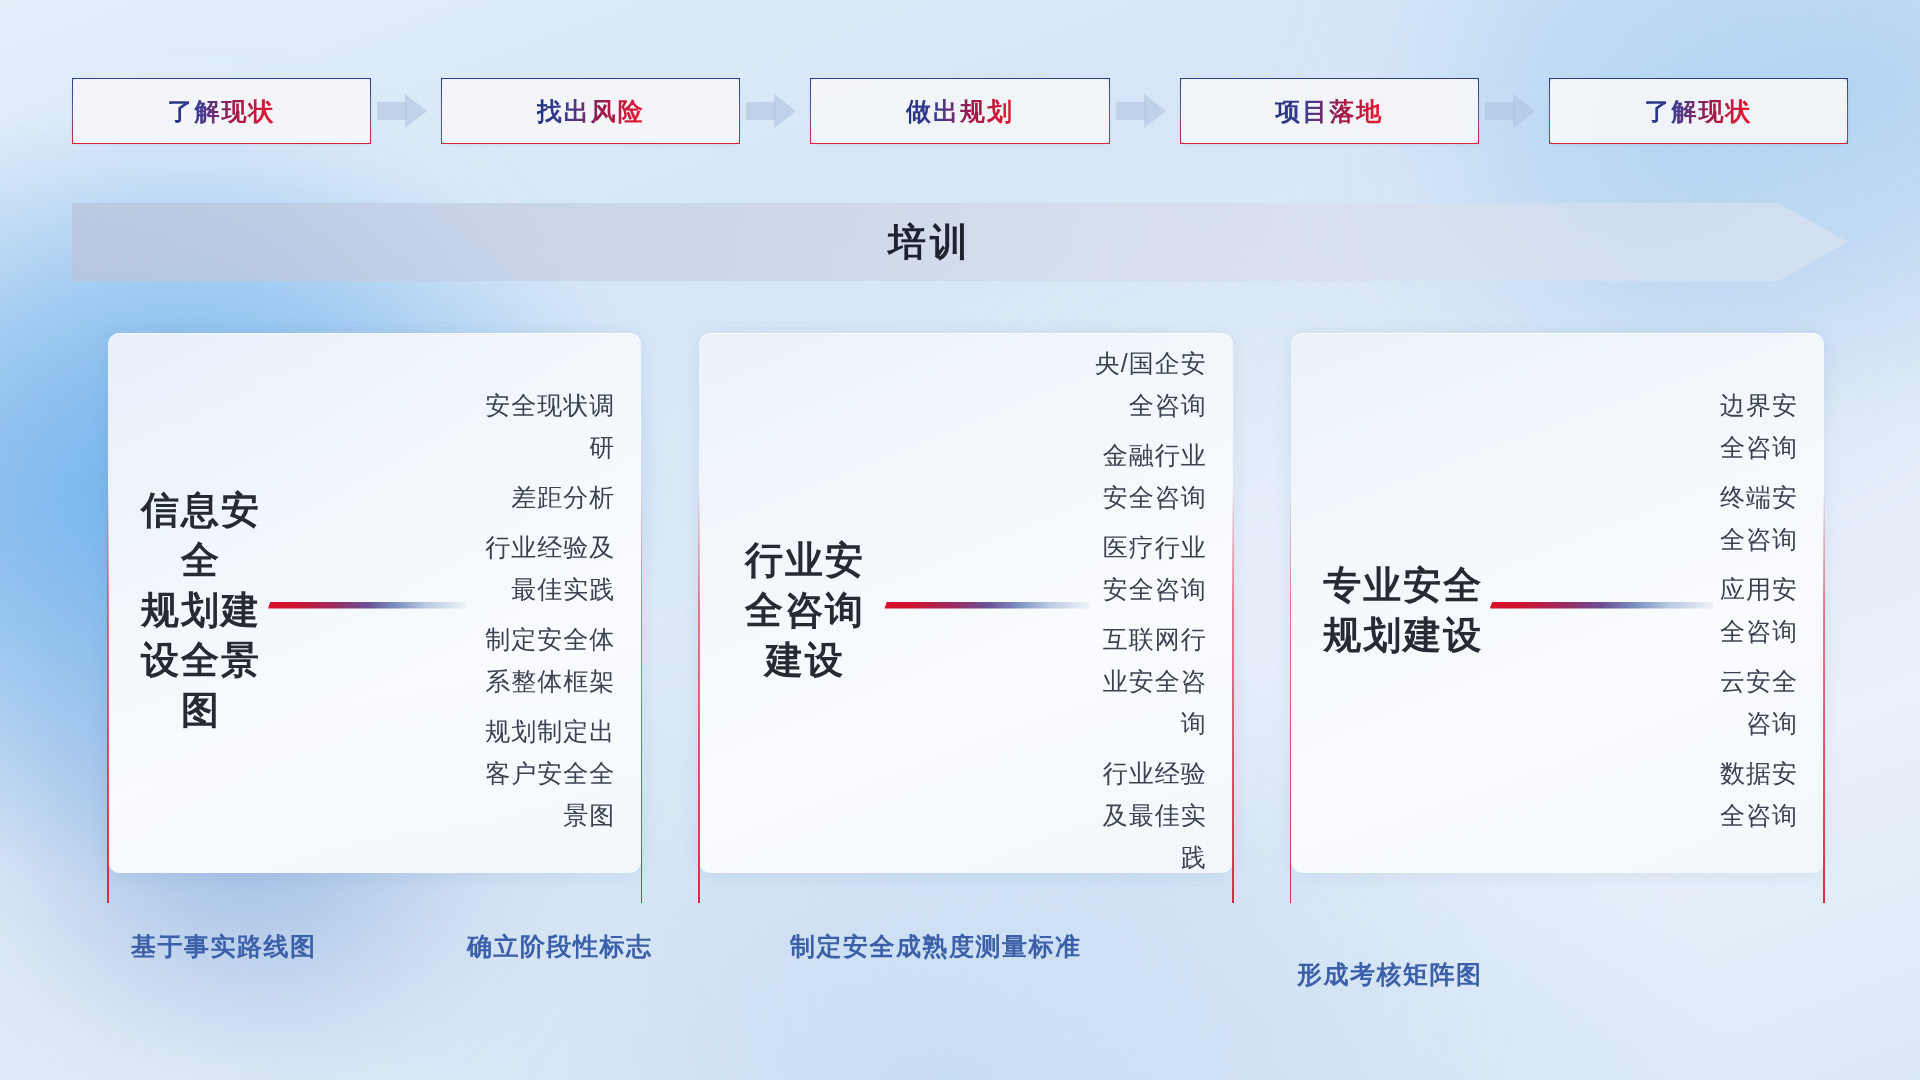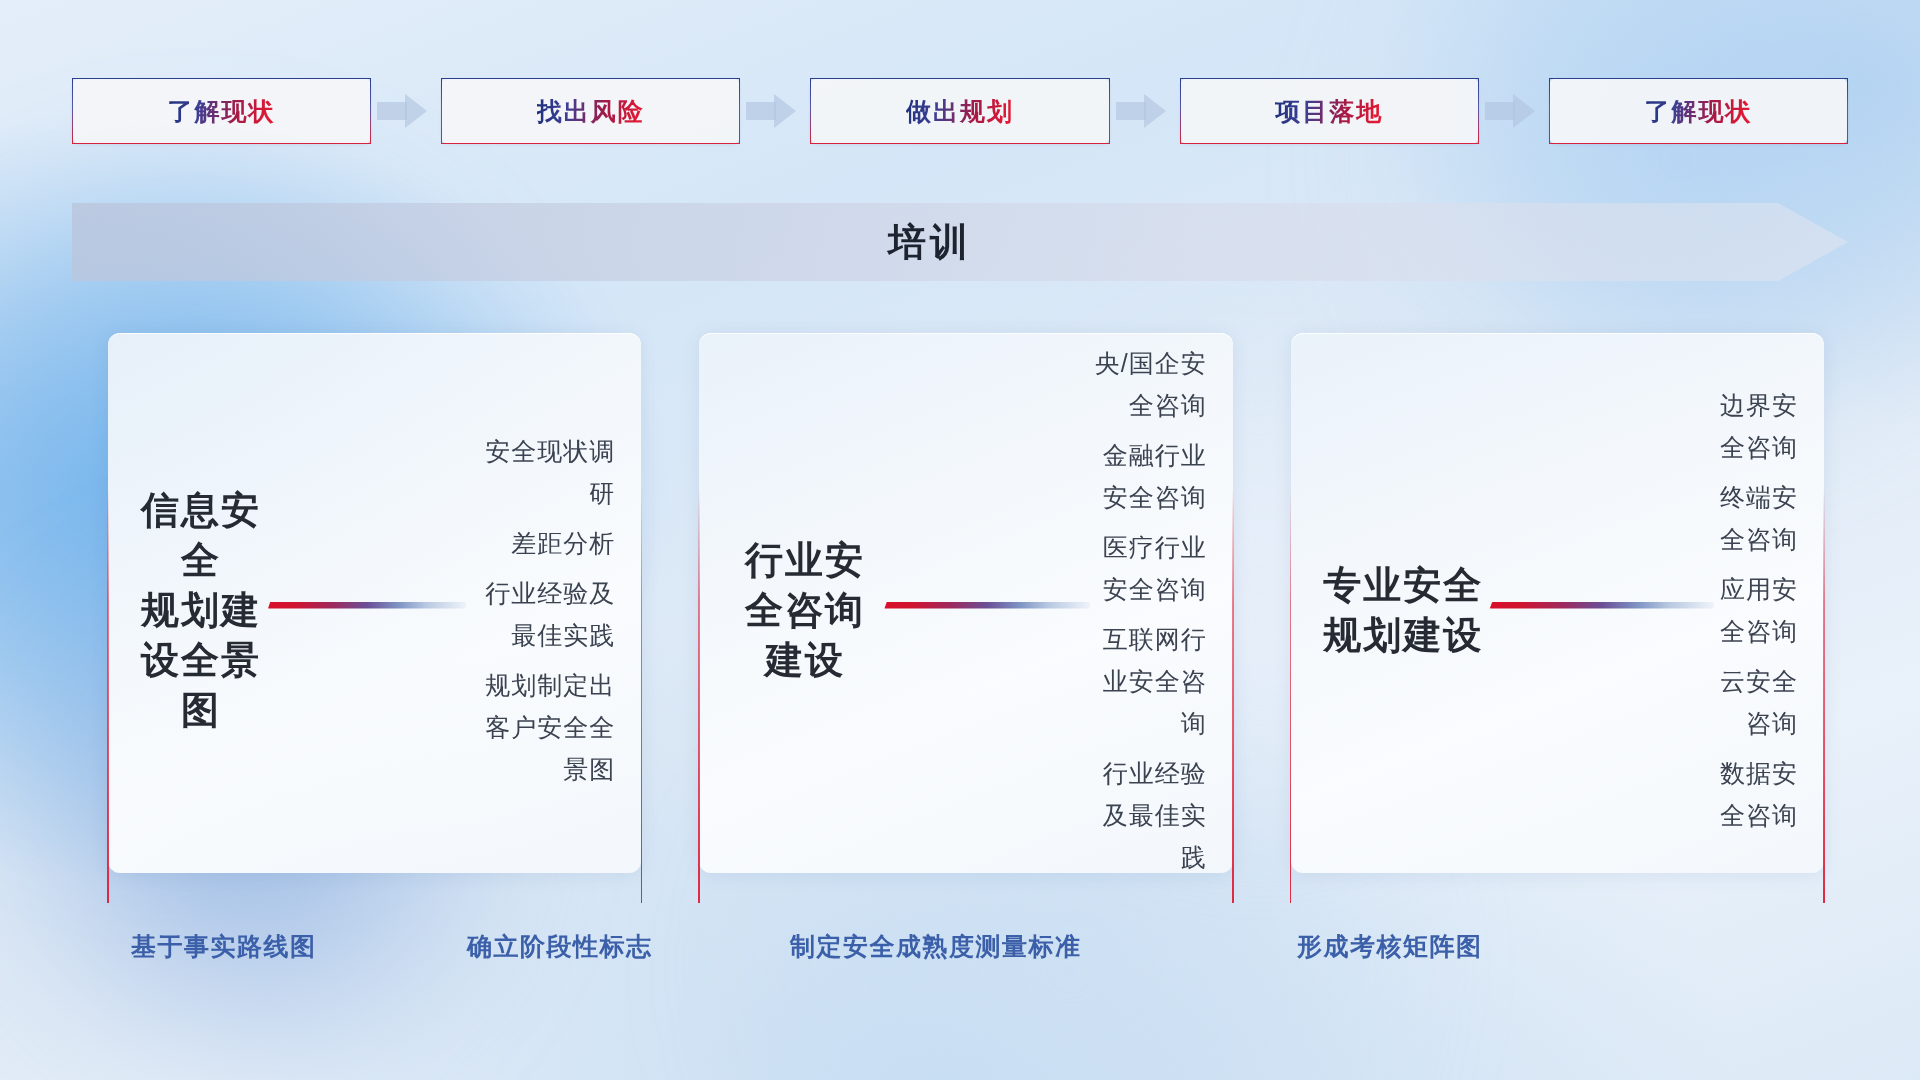--- a/index.html
+++ b/index.html
@@ -211,21 +211,21 @@
     top: 0;
     font-size: 25px;
     font-weight: 700;
     letter-spacing: 1.5px;
     color: #3b5fa8;
     white-space: nowrap;
   }
   .fn-0 { left: 131px; }
   .fn-1 { left: 467px; }
   .fn-2 { left: 790px; }
-  .fn-3 { left: 1297px; }
+  .fn-3 { left: 1297px; margin-top: 28px; }
 </style>
 </head>
 <body>
 
 <div class="bg-blob blob-a"></div>
 <div class="bg-blob blob-b"></div>
 <div class="bg-blob blob-c"></div>
 <div class="bg-blob blob-d"></div>
 <div class="bg-blob blob-e"></div>
 
@@ -276,20 +276,21 @@
 <div class="cards">
 
   <div class="card">
     <div class="card-title">信息安全
 规划建设全景图</div>
     <div class="card-rule"></div>
     <ul class="card-list">
       <li>安全现状调研</li>
       <li>差距分析</li>
       <li>行业经验及最佳实践</li>
+      <li>制定安全体系整体框架</li>
       <li>规划制定出客户安全全景图</li>
     </ul>
   </div>
 
   <div class="card">
     <div class="card-title">行业安全咨询建设</div>
     <div class="card-rule"></div>
     <ul class="card-list">
       <li>央/国企安全咨询</li>
       <li>金融行业安全咨询</li>

